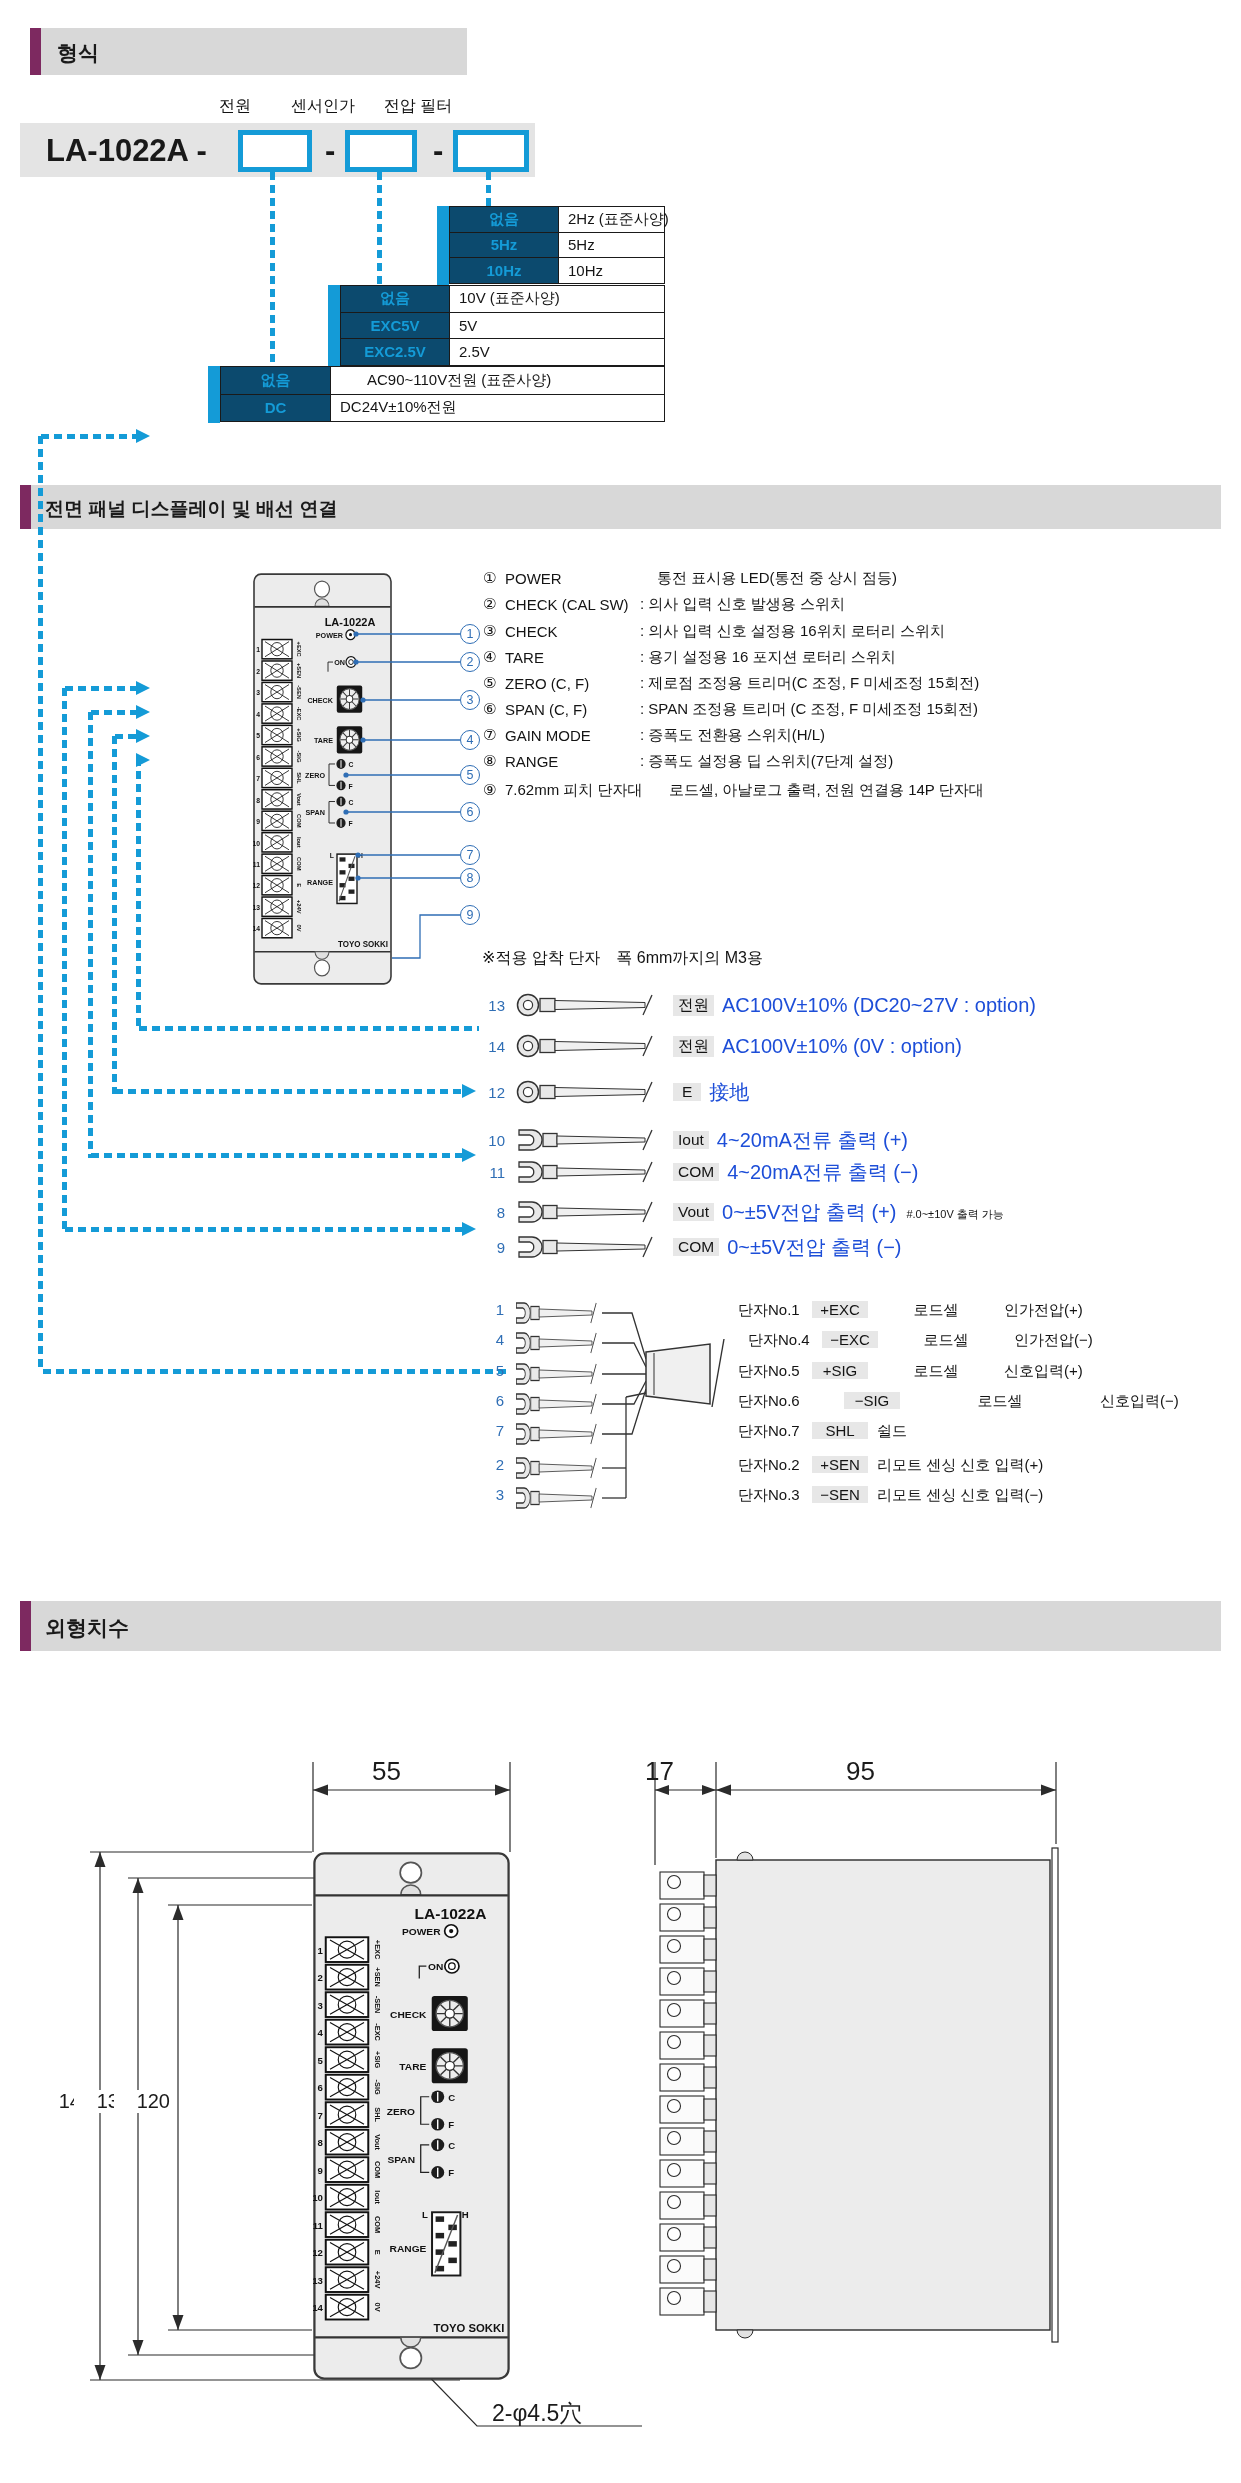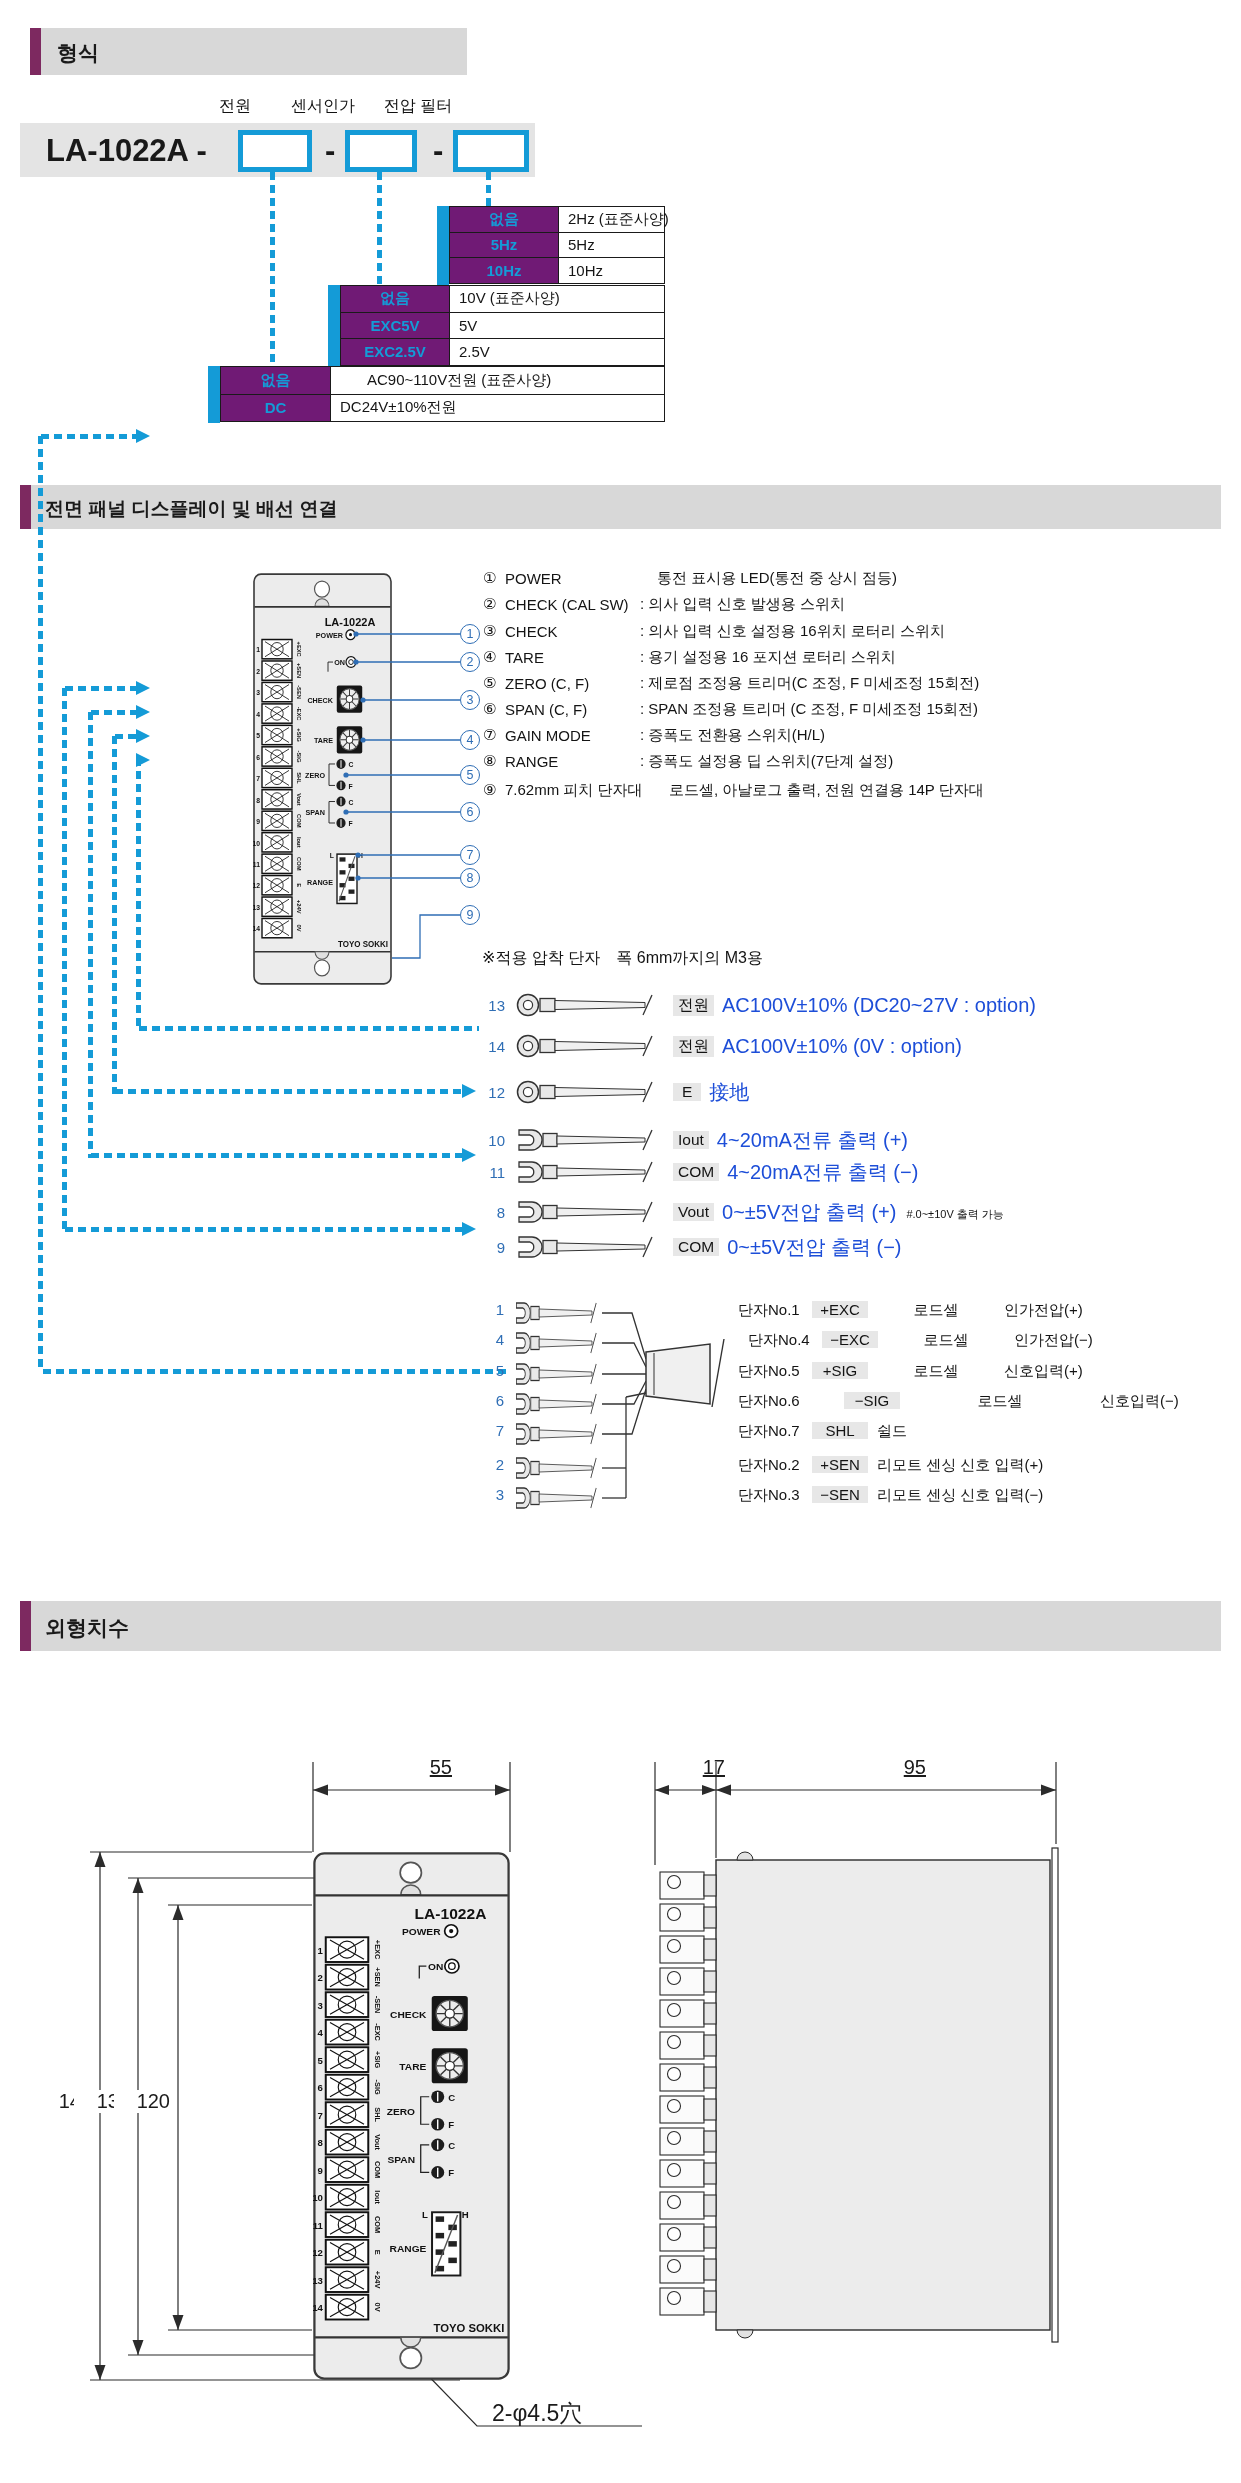--- a/index.html
+++ b/index.html
@@ -13,21 +13,21 @@
   .mband{position:absolute;background:#e4e4e4;}
   .mdl{position:absolute;font-weight:bold;font-size:31px;color:#191919;white-space:nowrap;}
   .mbox{position:absolute;border:5px solid var(--accent,#149bd7);background:#fff;box-sizing:border-box;}
   .dashv{position:absolute;width:5px;background:repeating-linear-gradient(180deg,var(--accent,#149bd7) 0 8px,transparent 8px 13px);}
   .dashh{position:absolute;height:5px;background:repeating-linear-gradient(90deg,var(--accent,#149bd7) 0 8px,transparent 8px 13px);}
   .arr{position:absolute;width:0;height:0;border-top:7px solid transparent;border-bottom:7px solid transparent;border-left:14px solid var(--accent,#149bd7);}
   .bluebar{position:absolute;background:var(--accent,#149bd7);}
   .tbl{position:absolute;border:1.6px solid #1a1a1a;background:#fff;}
   .trow{display:flex;}
   .trow + .trow{border-top:1.5px solid #1a1a1a;}
-  .k{background:#701a75;color:var(--accent,#149bd7);font-weight:bold;font-size:15px;
+  .k{background:#0c4a6e;color:var(--accent,#149bd7);font-weight:bold;font-size:15px;
      display:flex;align-items:center;justify-content:center;border-right:1.5px solid #1a1a1a;box-sizing:border-box;}
   .v{font-size:15px;color:#151515;display:flex;align-items:center;padding-left:9px;background:#fff;box-sizing:border-box;white-space:nowrap;}
   .co{position:absolute;width:20px;height:20px;border:1.7px solid var(--blue,#2f6eb5);border-radius:50%;
       color:var(--blue,#2f6eb5);font-size:12.5px;line-height:19px;text-align:center;background:#fff;box-sizing:border-box;}
   .legrow{position:absolute;display:flex;height:24px;align-items:center;white-space:nowrap;}
   .legbul{width:22px;font-size:15px;color:#141414;}
   .legname{width:135px;font-size:15px;color:#141414;}
   .legdesc{font-size:15px;color:#141414;}
   .note{position:absolute;font-size:16px;color:#141414;white-space:nowrap;}
   .wrow{position:absolute;display:flex;align-items:center;height:26px;white-space:nowrap;}
@@ -36,21 +36,21 @@
   .badge{background:#e7e7e7;padding:0 5px;font-size:15.5px;color:#141414;margin-left:8px;}
   .wdesc{font-size:20px;color:#1d4ed8;margin-left:8px;}
   .wnote{font-size:11px;color:#141414;margin-left:10px;padding-top:5px;}
   .gnum{position:absolute;width:22px;text-align:right;color:var(--blue,#2f6eb5);font-size:15px;}
   .lcrow{position:absolute;display:flex;align-items:flex-start;height:24px;white-space:nowrap;}
   .lcno{display:inline-block;width:66px;font-size:15px;color:#141414;}
   .lcbadge{background:#e7e7e7;padding:0 4px;min-width:48px;text-align:center;font-size:15px;color:#141414;margin-left:8px;}
   .lca4{display:inline-block;width:92px;text-align:center;font-size:15px;color:#141414;margin-left:22px;}
   .lcb4{display:inline-block;font-size:15px;color:#141414;margin-left:22px;}
   .lca2{display:inline-block;font-size:15px;color:#141414;margin-left:9px;}
-  .dimlab{position:absolute;font-size:20px;color:#1b1b1b;text-align:right;white-space:nowrap;text-decoration:underline;}
+  .dimlab{position:absolute;font-size:26px;color:#1b1b1b;text-align:left;white-space:nowrap;}
   .dimlabv{position:absolute;font-size:20px;color:#1b1b1b;text-align:right;white-space:nowrap;background:#fff;}
   .holenote{position:absolute;font-size:23px;color:#1b1b1b;white-space:nowrap;}
   svg text{font-family:"Liberation Sans","DejaVu Sans",sans-serif;}
 </style>
 </head>
 <body>
 
 <div id="page">
 
   <svg width="0" height="0" style="position:absolute" aria-hidden="true">

